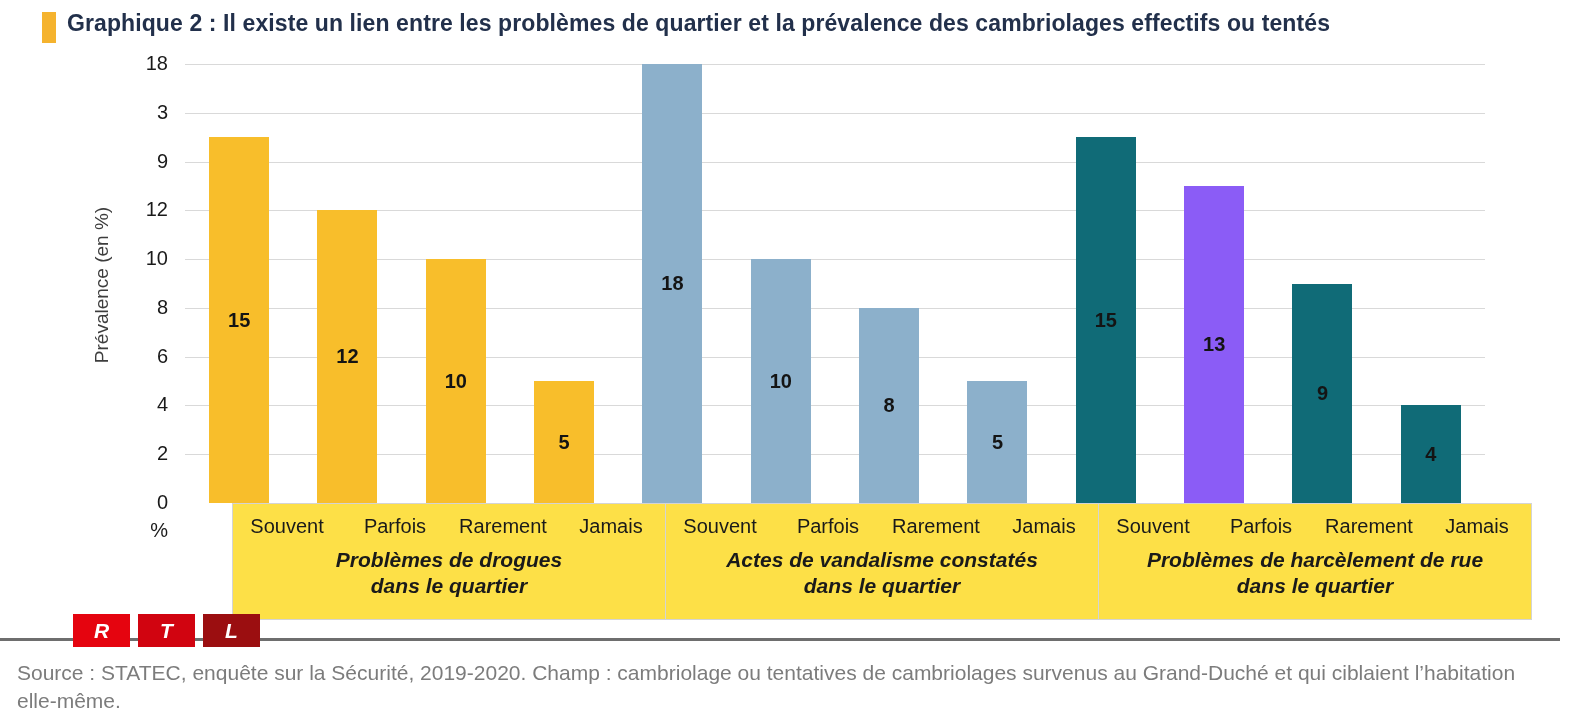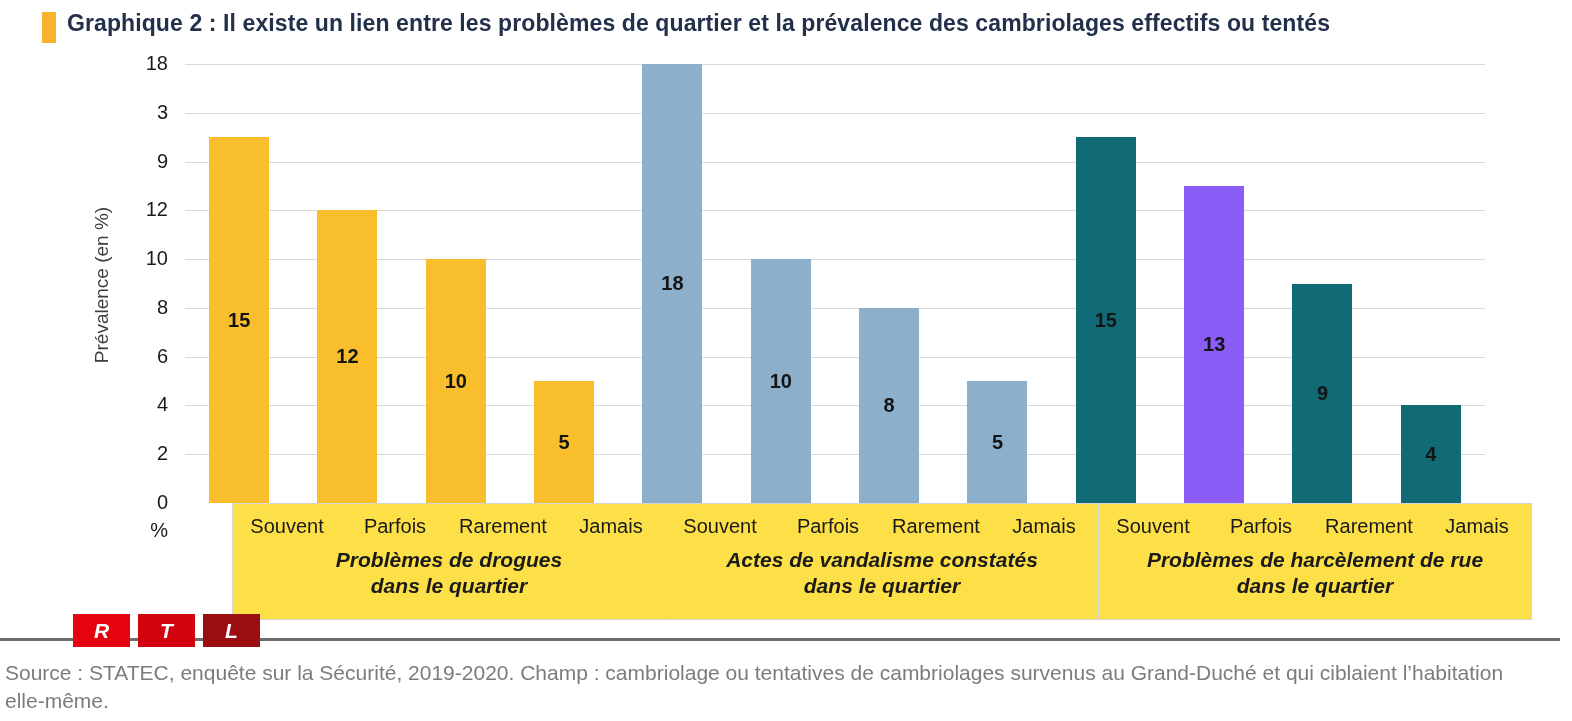--- a/index.html
+++ b/index.html
@@ -35,21 +35,21 @@
   .cat-cell + .cat-cell { border-left:1px solid #d4d4d4; }
   .cat-labels { display:flex; }
   .cat-label { flex:1 1 0; text-align:center; font-size:20px; color:#1a1a1a; }
   .cat-caption { margin-top:9px; text-align:center; font-size:21px; font-weight:bold; color:#1a1a1a; line-height:1.26;font-style:italic; }
 
   
   #footer-rule { position:absolute; left:0; top:638px; width:1560px; height:3px; background:#6e6e6e; }
   #rtl-logo { position:absolute; left:73px; top:614px; display:flex; z-index:2; }
   .rtl-block { width:57px; height:33px; margin-right:8px; display:flex; align-items:center; justify-content:center; }
   .rtl-letter { color:#ffffff; font-size:21px; font-weight:800; font-style:italic; line-height:1; }
-  #source-text { position:absolute; left:5px; top:659px; width:1520px; font-size:21px;
+  #source-text { position:absolute; left:17px; top:659px; width:1520px; font-size:21px;
       color:#7c7c7c; line-height:1.32; }
 </style>
 </head>
 <body>
 
 <div id="page">
 
   <div id="title-row">
     <div id="title-marker" style="background: rgb(245, 179, 46);"></div>
     <div id="chart-title">Graphique 2 : Il existe un lien entre les problèmes de quartier et la prévalence des cambriolages effectifs ou tentés</div>

